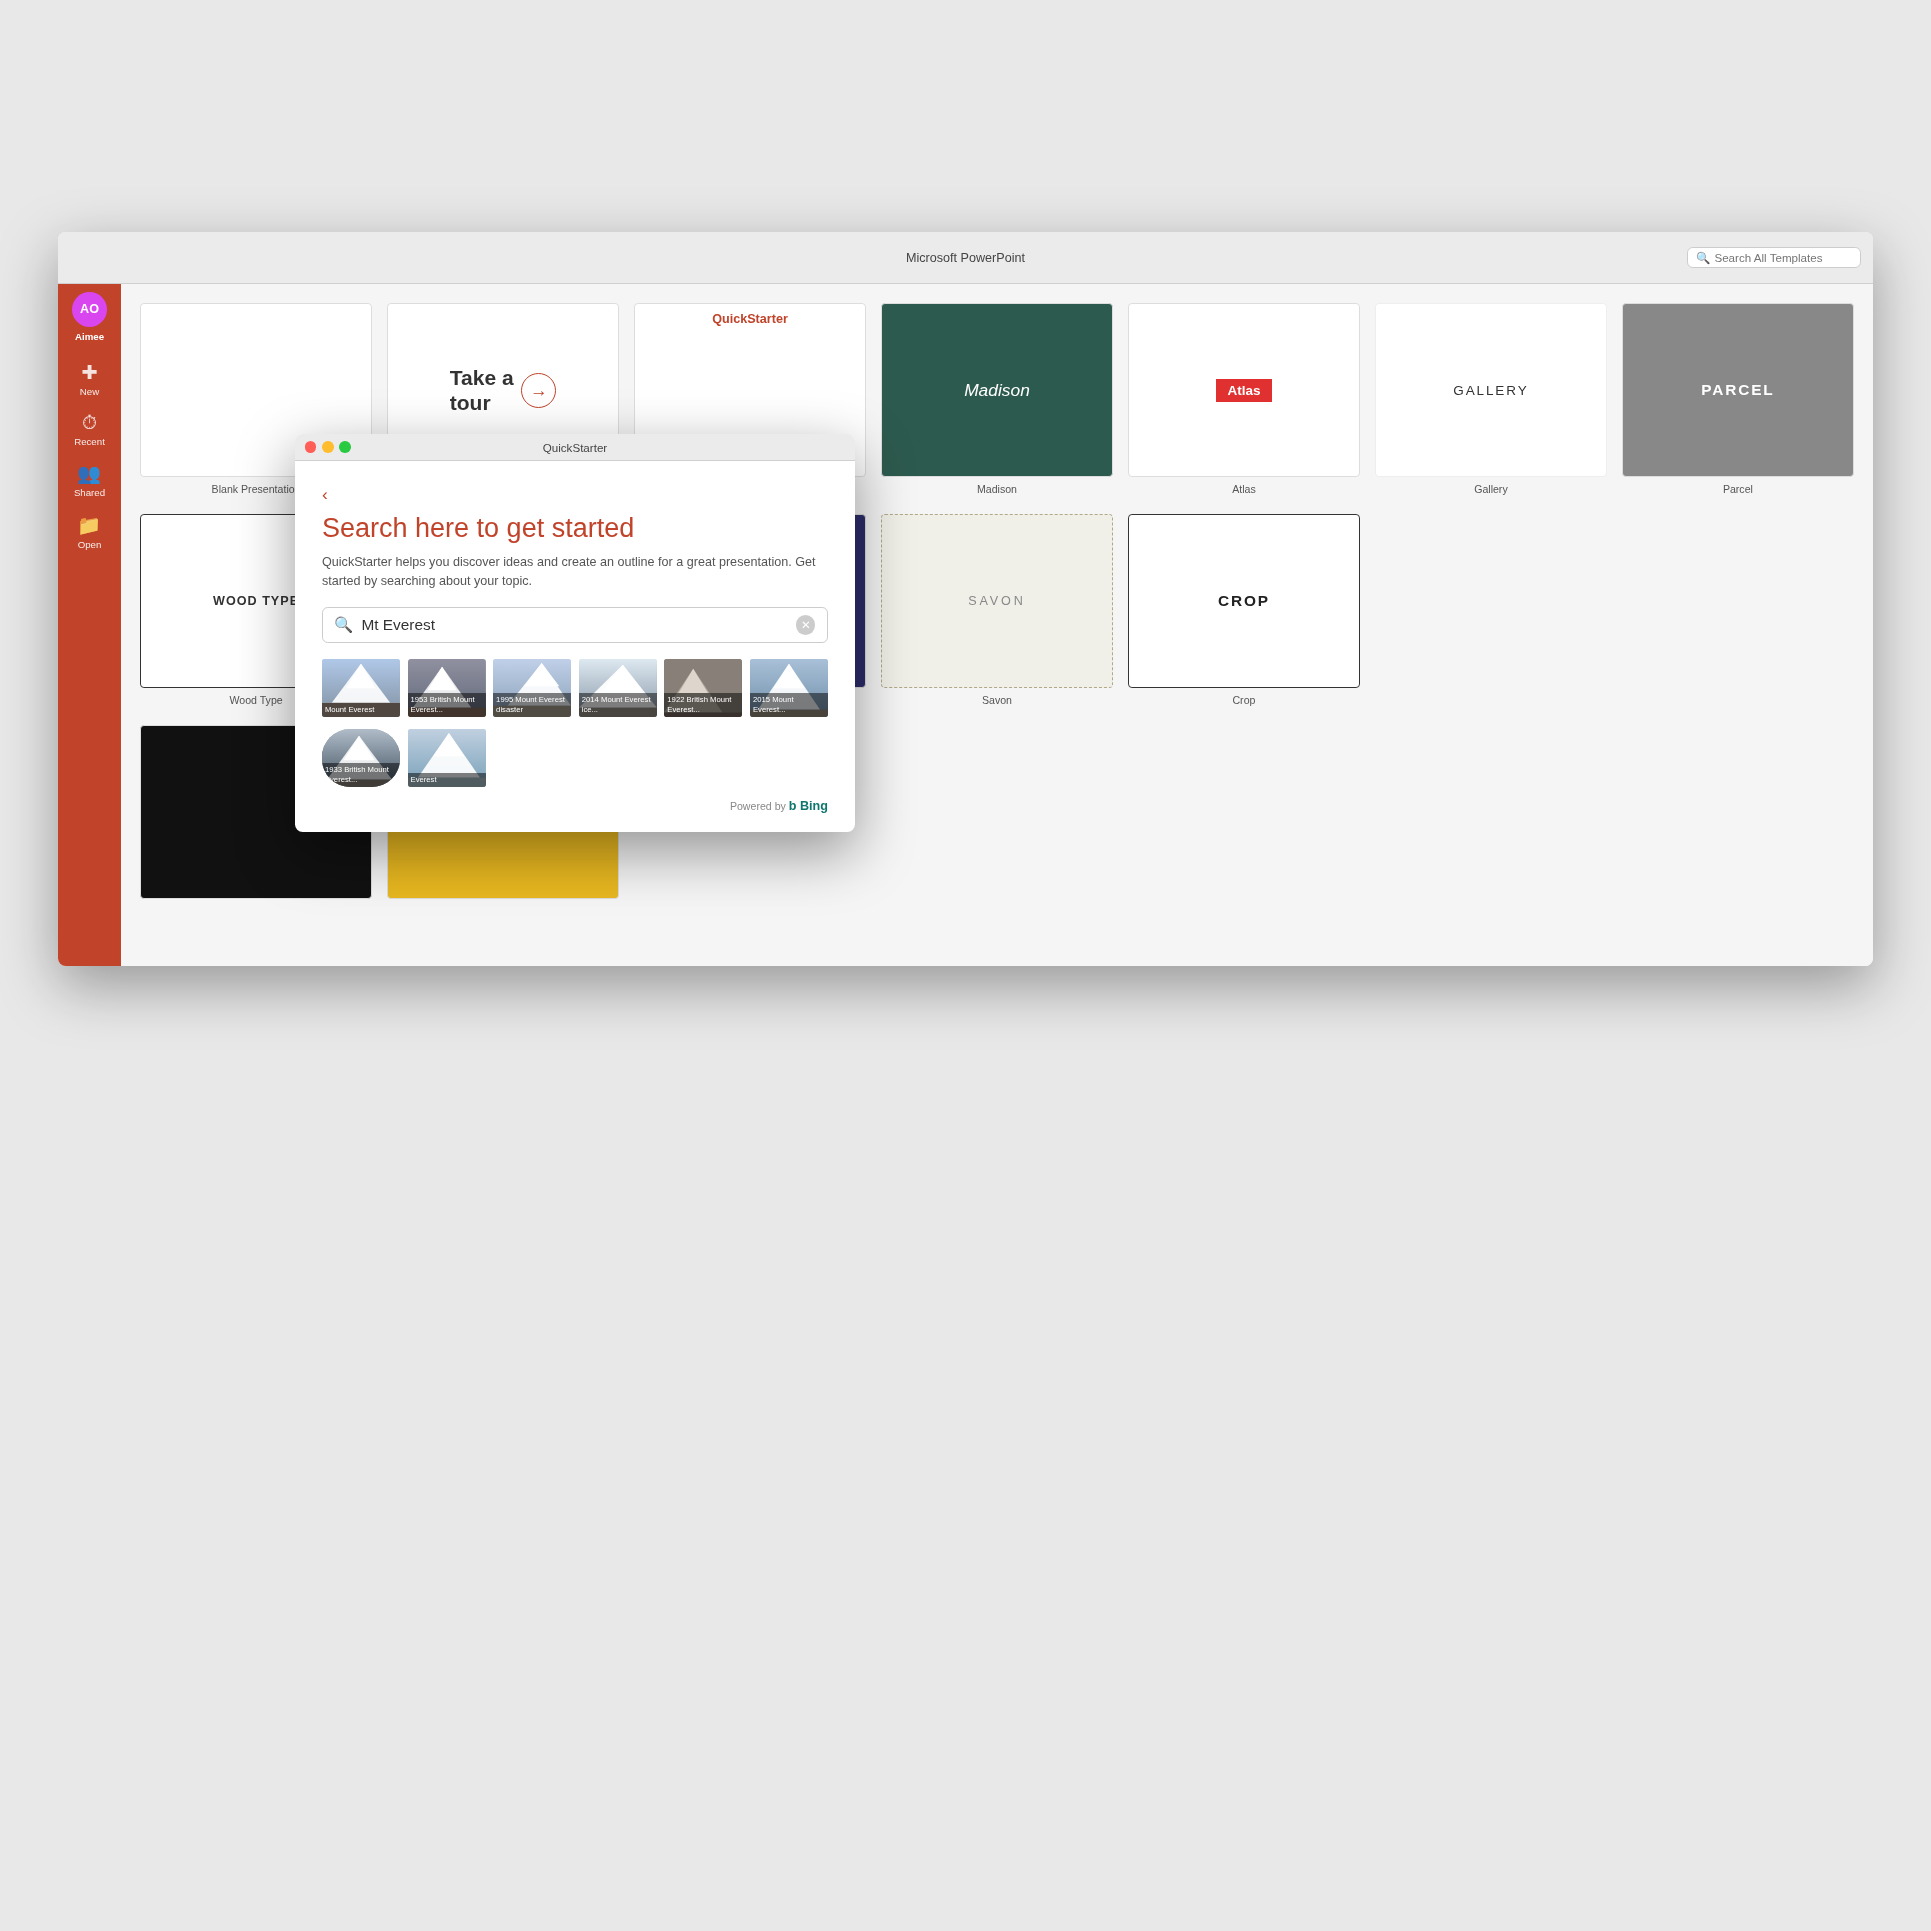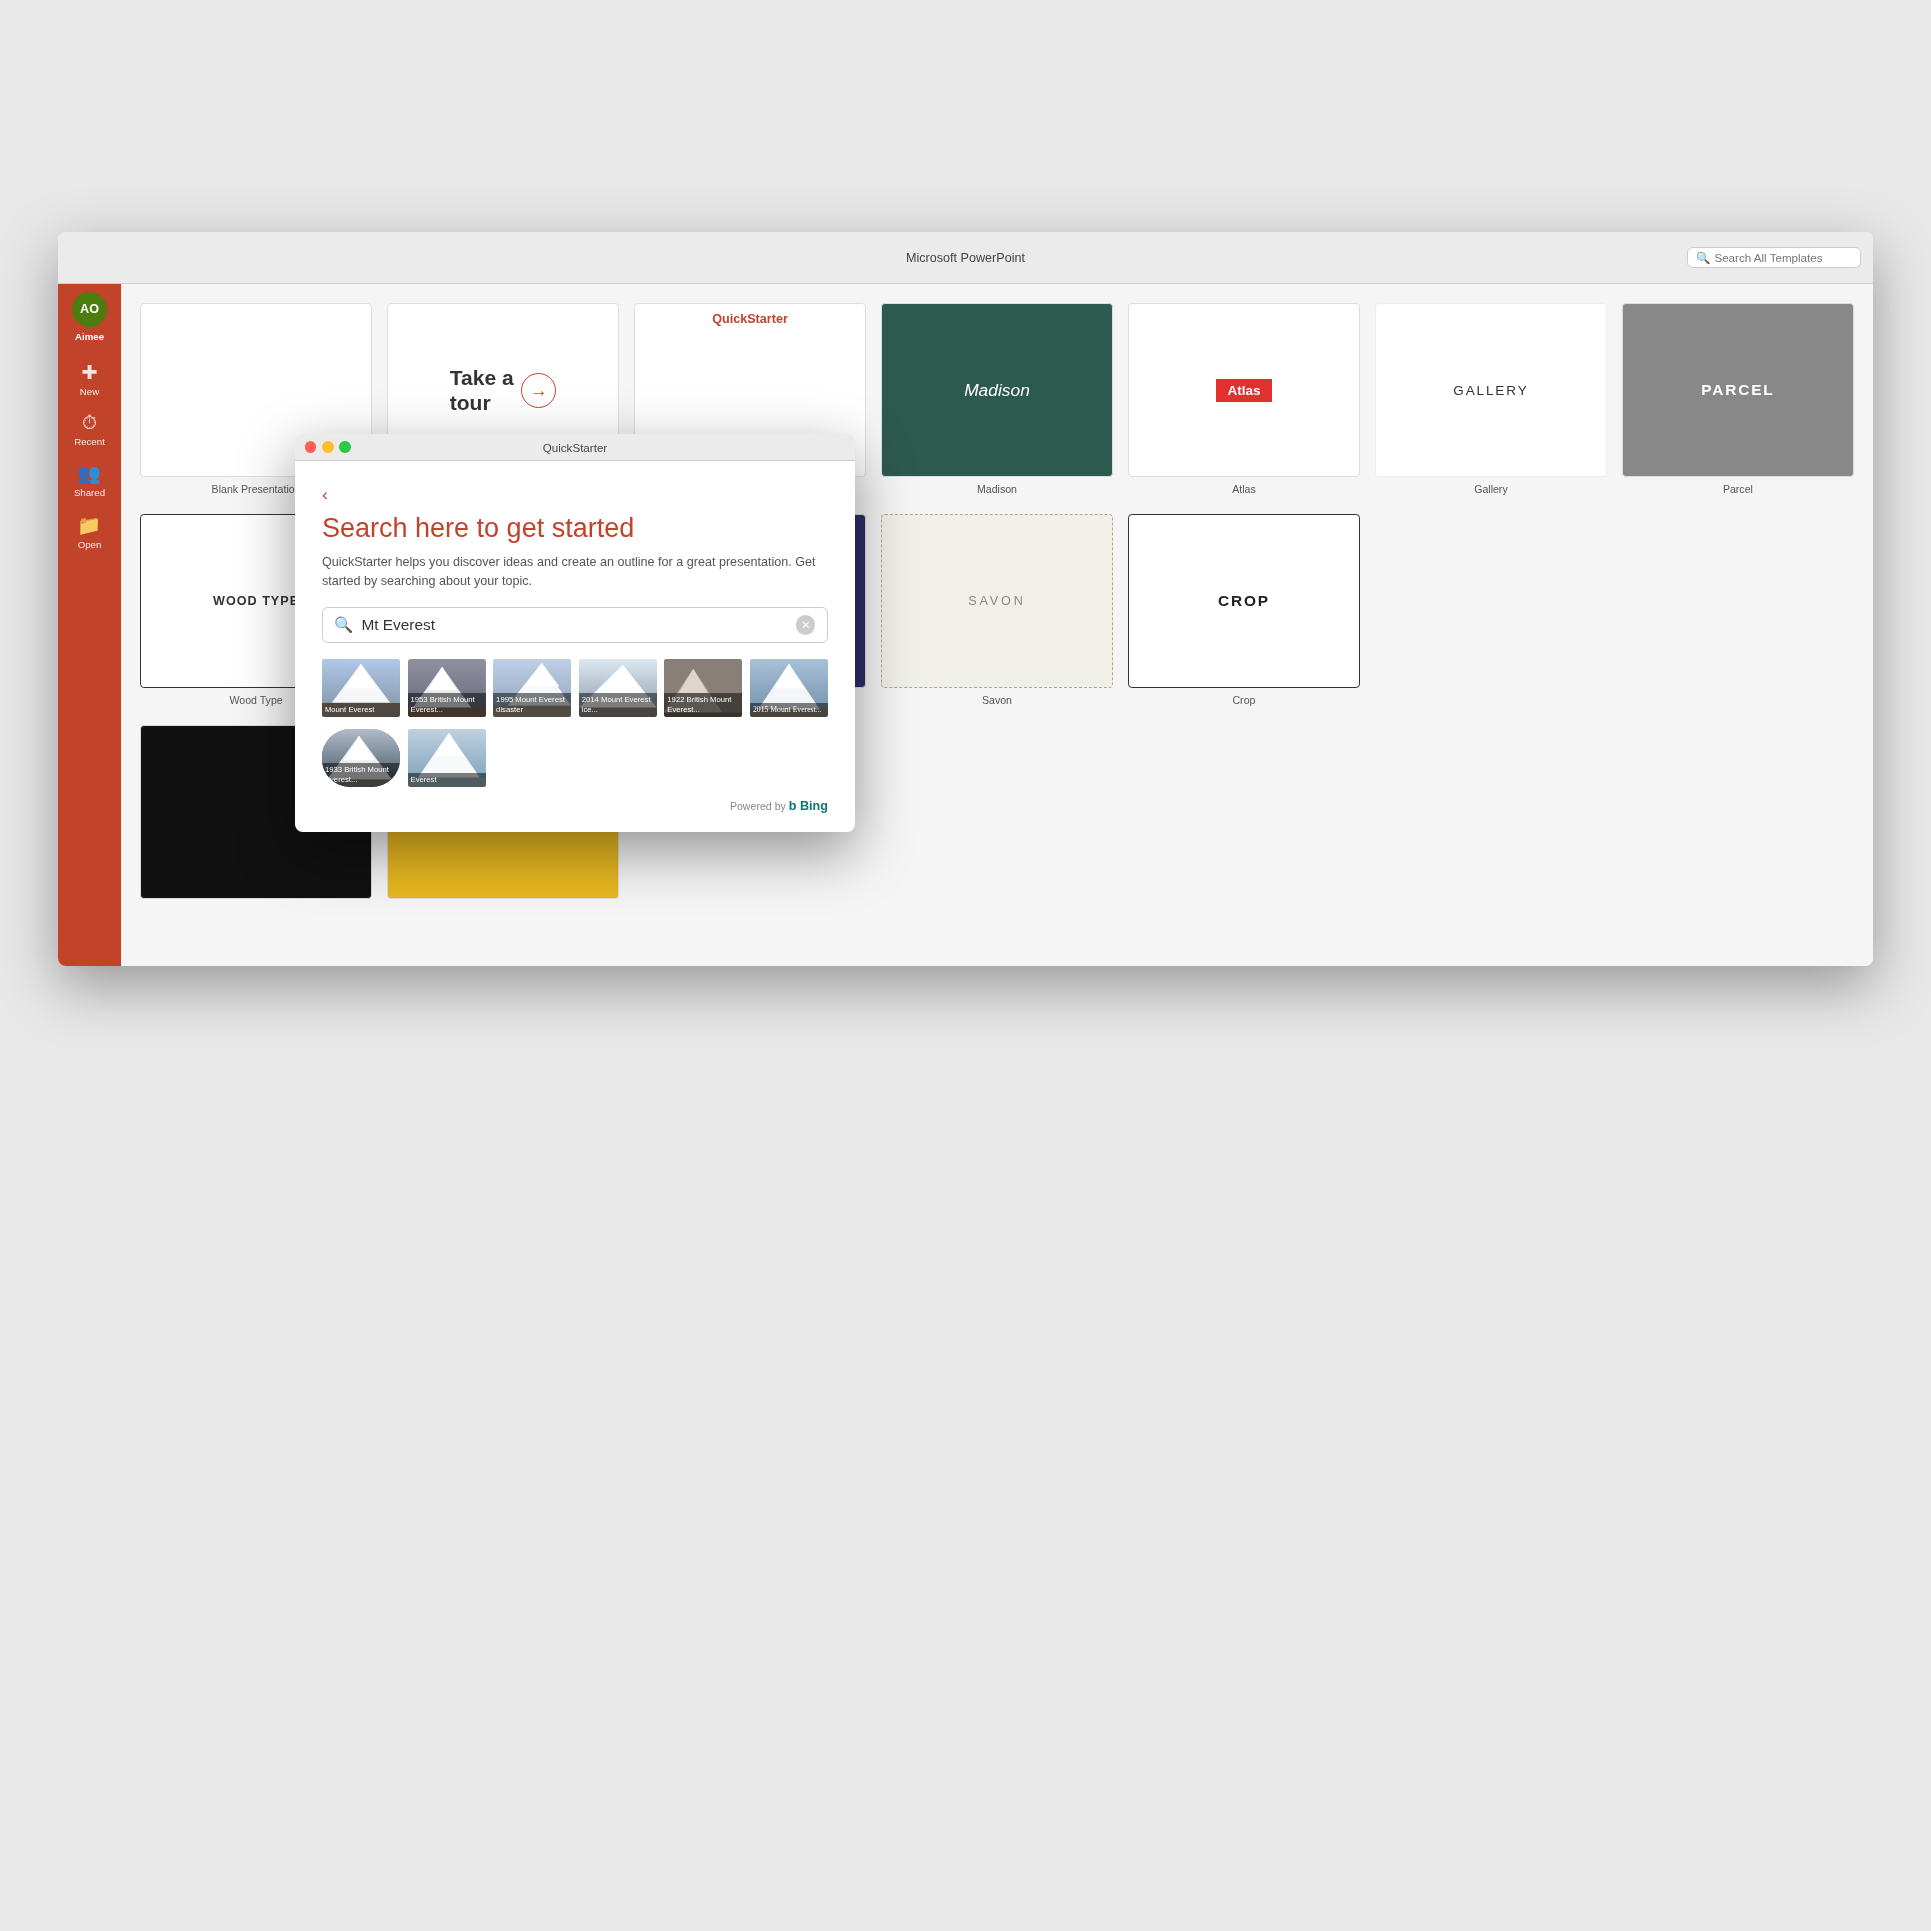--- a/index.html
+++ b/index.html
@@ -81,21 +81,21 @@
       background: #c0432a;
       display: flex;
       flex-direction: column;
       align-items: center;
       padding-top: 7.7px;
       flex-shrink: 0;
     }
     .sidebar-avatar {
       width: 35px;
       height: 35px;
-      background: #4d7c0f;
+      background: #d946ef;
       border-radius: 50%;
       display: flex;
       align-items: center;
       justify-content: center;
       color: white;
       font-size: 12.6px;
       font-weight: bold;
       margin-bottom: 3.9px;
     }
     .sidebar-name {
@@ -355,21 +355,21 @@
       margin-bottom: 3.9px;
       position: relative;
     }
 
     
     .mountain-1 { background: linear-gradient(180deg, #b0c8e0 0%, #7090a0 40%, #d0ccc0 60%, #888070 100%); }
     .mountain-2 { background: linear-gradient(180deg, #8090a0 0%, #4060708 40%, #c0b8b0 60%, #706860 100%); }
     .mountain-3 { background: linear-gradient(180deg, #c0d0e8 0%, #889aaa 30%, #e0ddd8 70%, #a09890 100%); }
     .mountain-4 { background: linear-gradient(180deg, #dde8f0 0%, #8898a8 30%, #b8b0a8 70%, #807870 100%); }
     .mountain-5 { background: linear-gradient(180deg, #888880 0%, #504848 40%, #706860 100%); }
-    .mountain-6 { background: linear-gradient(180deg, #a8c0d8 0%, #7090a8 40%, #d8d4cc 70%, #908878 100%); font-family: Liberation Serif, serif; }
+    .mountain-6 { background: linear-gradient(180deg, #a8c0d8 0%, #7090a8 40%, #d8d4cc 70%, #908878 100%); }
     .mountain-7 { background: linear-gradient(180deg, #b0bcc8 0%, #405060 40%, #88a0b0 70%, #d0ccca 100%); border-radius: 28px; }
     .mountain-8 { background: linear-gradient(180deg, #c0d0e0 0%, #789aaa 40%, #e8e8ec 70%, #a0b8c0 100%); }
 
     .qs-powered {
       text-align: right;
       font-size: 10.6px;
       color: #888;
       margin-top: 7.7px;
     }
     .bing-b { color: #0f766e; font-weight: bold; font-size: 12.6px; }

